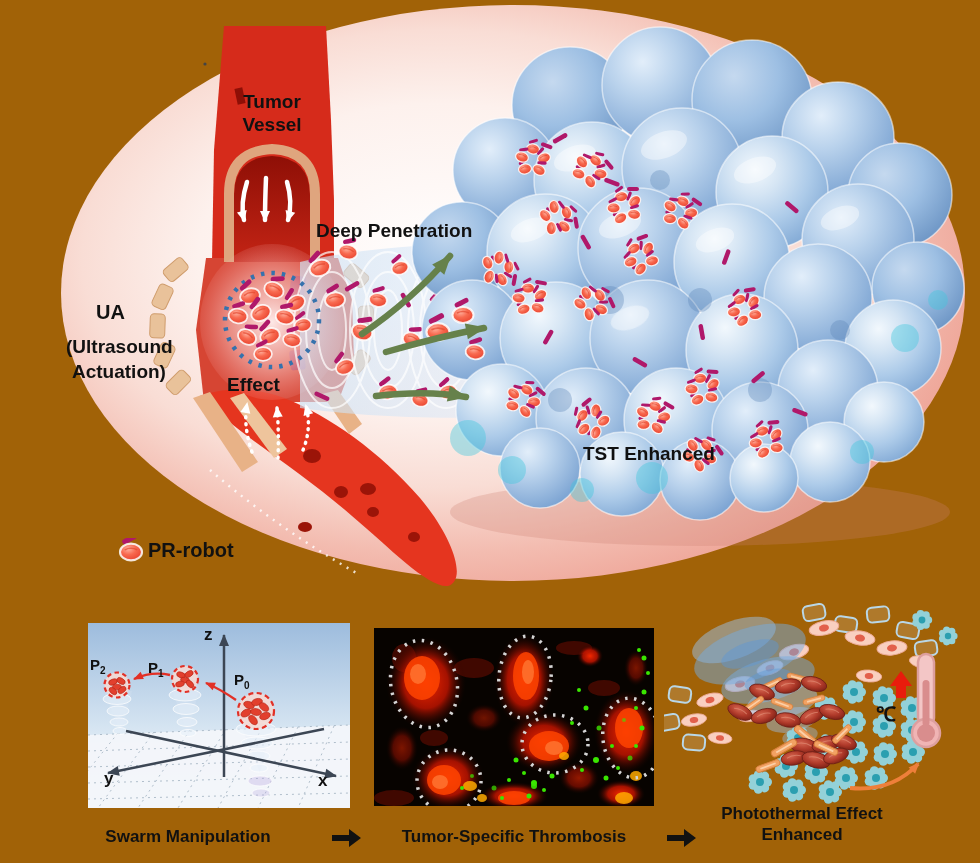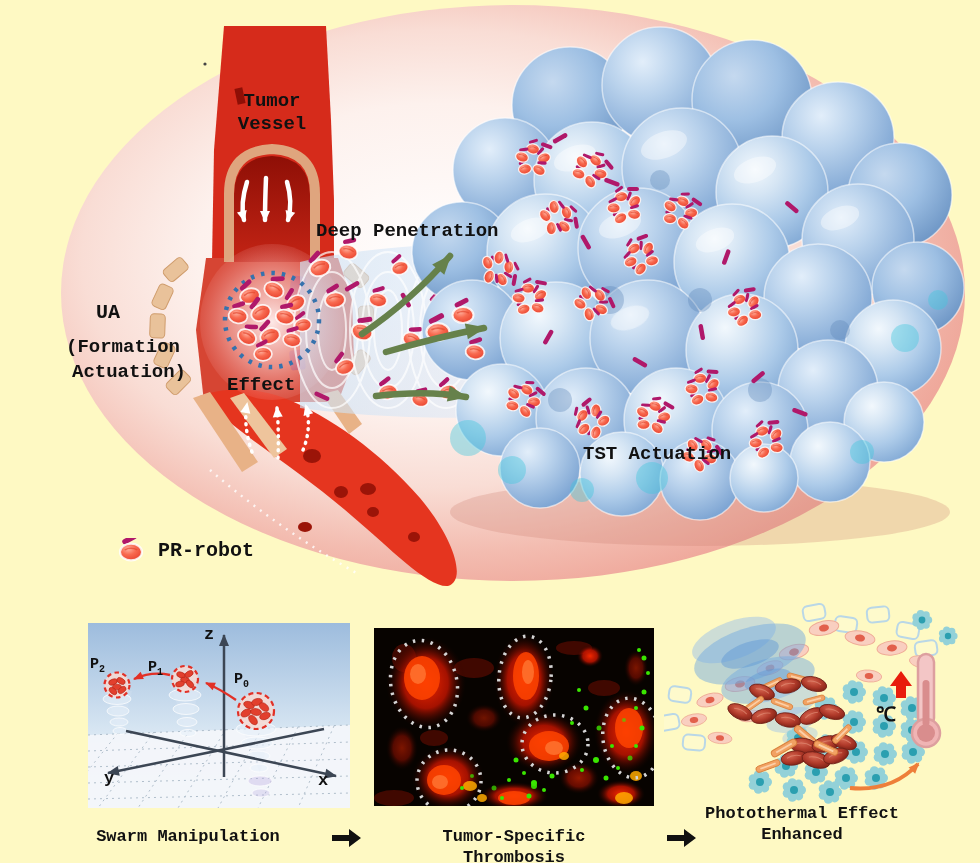--- a/index.html
+++ b/index.html
@@ -1,28 +1,28 @@
 <!DOCTYPE html>
 <html style="--background: #ffffff; --tissue-ellipse-edge: #efaca0; --tissue-ellipse-center: #fdf5f2; --vessel-red: #d62b1b; --vessel-wall-tan: #e2ab7e; --vessel-lumen-dark: #a81408; --tumor-cell-blue: #a9c9e8; --teal-accent: #3fc8de; --pr-robot-body: #f2563f; --pr-robot-rod: #b0186a; --swarm-ring-blue: #3572ad; --penetration-arrow-green: #66814b; --beam-blue: #d6e7f6; --label-text: #111111; --dashed-marker-red: #e23026; --axis-gray: #3c4654; --fluorescence-red: #ff2a00; --fluorescence-green: #3ae600; --roi-ring-gray: #d4d4d4; --healthy-cell-pink: #f9cfc0; --tumor-cell-teal: #93d1d8; --thrombus-dark-red: #b03a2a; --rod-orange: #f2a263; --thermometer-pink: #f3c6c6; --heat-arrow-red: #e81c0c; --heat-curve-orange: #ee7f3a;"><head>
 <meta charset="utf-8">
 <style>
   html,body{margin:0;padding:0;background:#ffffff;}
-  #figure{position:relative;width:980px;height:863px;background:#fef9c3;overflow:hidden;
-          font-family:Liberation Mono, monospace;}
+  #figure{position:relative;width:980px;height:863px;background:#a16207;overflow:hidden;
+          font-family:Liberation Sans, sans-serif;}
   svg{display:block;}
   .abs{position:absolute;}
   .lbl{position:absolute;color:#111;font-weight:bold;white-space:nowrap;}
   .lbl-tumor-vessel{left:212px;top:90px;width:120px;text-align:center;font-size:19px;line-height:23px;}
   .lbl-deep{left:316px;top:220px;font-size:19px;}
   .lbl-ua{left:96px;top:301px;font-size:20px;}
   .lbl-ua2{left:66px;top:336px;font-size:19px;}
   .lbl-ua3{left:72px;top:361px;font-size:19px;}
   .lbl-swarms{left:227px;top:374px;font-size:19px;}
   .lbl-tst{left:583px;top:443px;font-size:19px;}
-  .legend{position:absolute;left:116px;top:538px;display:flex;align-items:center;gap:12px;}
+  .legend{position:absolute;left:116px;top:538px;display:flex;align-items:center;gap:2px;}
   .legend .txt{color:#111;font-weight:bold;font-size:20px;}
   .panel{position:absolute;overflow:hidden;}
   #panel1{left:88px;top:623px;width:262px;height:185px;}
   #panel2{left:374px;top:628px;width:280px;height:178px;background:#070300;}
   #panel3{left:664px;top:596px;width:306px;height:208px;}
   .axis-lbl{position:absolute;color:#111;font-weight:bold;font-size:17px;}
   .p-lbl{position:absolute;color:#111;font-weight:bold;font-size:15px;}
   .p-lbl sub{font-size:10px;}
   .deg{position:absolute;left:212px;top:104px;color:#111;font-weight:bold;font-size:20px;}
   .caption{position:absolute;color:#111;font-weight:bold;font-size:17px;text-align:center;line-height:21px;}
@@ -334,24 +334,24 @@
       <path d="M376,396 Q428,390 466,397" marker-end="url(#greenHead)"></path>
     </g>
   </svg>
 
   <div class="lbl lbl-tumor-vessel">
     <div>Tumor</div>
     <div>Vessel</div>
   </div>
   <div class="lbl lbl-deep">Deep Penetration</div>
   <div class="lbl lbl-ua">UA</div>
-  <div class="lbl lbl-ua2">(Formation</div>
+  <div class="lbl lbl-ua2">(Ultrasound</div>
   <div class="lbl lbl-ua3">Actuation)</div>
   <div class="lbl lbl-swarms">Effect</div>
-  <div class="lbl lbl-tst">TST Actuation</div>
+  <div class="lbl lbl-tst">TST Enhanced</div>
 
   <div class="legend">
     <svg width="30" height="24" viewBox="0 0 30 24">
       <use href="#prrobot" transform="translate(15,14) scale(1.05)"></use>
     </svg>
     <span class="txt">PR-robot</span>
   </div>
 
   <div id="panel1" class="panel">
     <svg width="262" height="185" viewBox="0 0 262 185">

